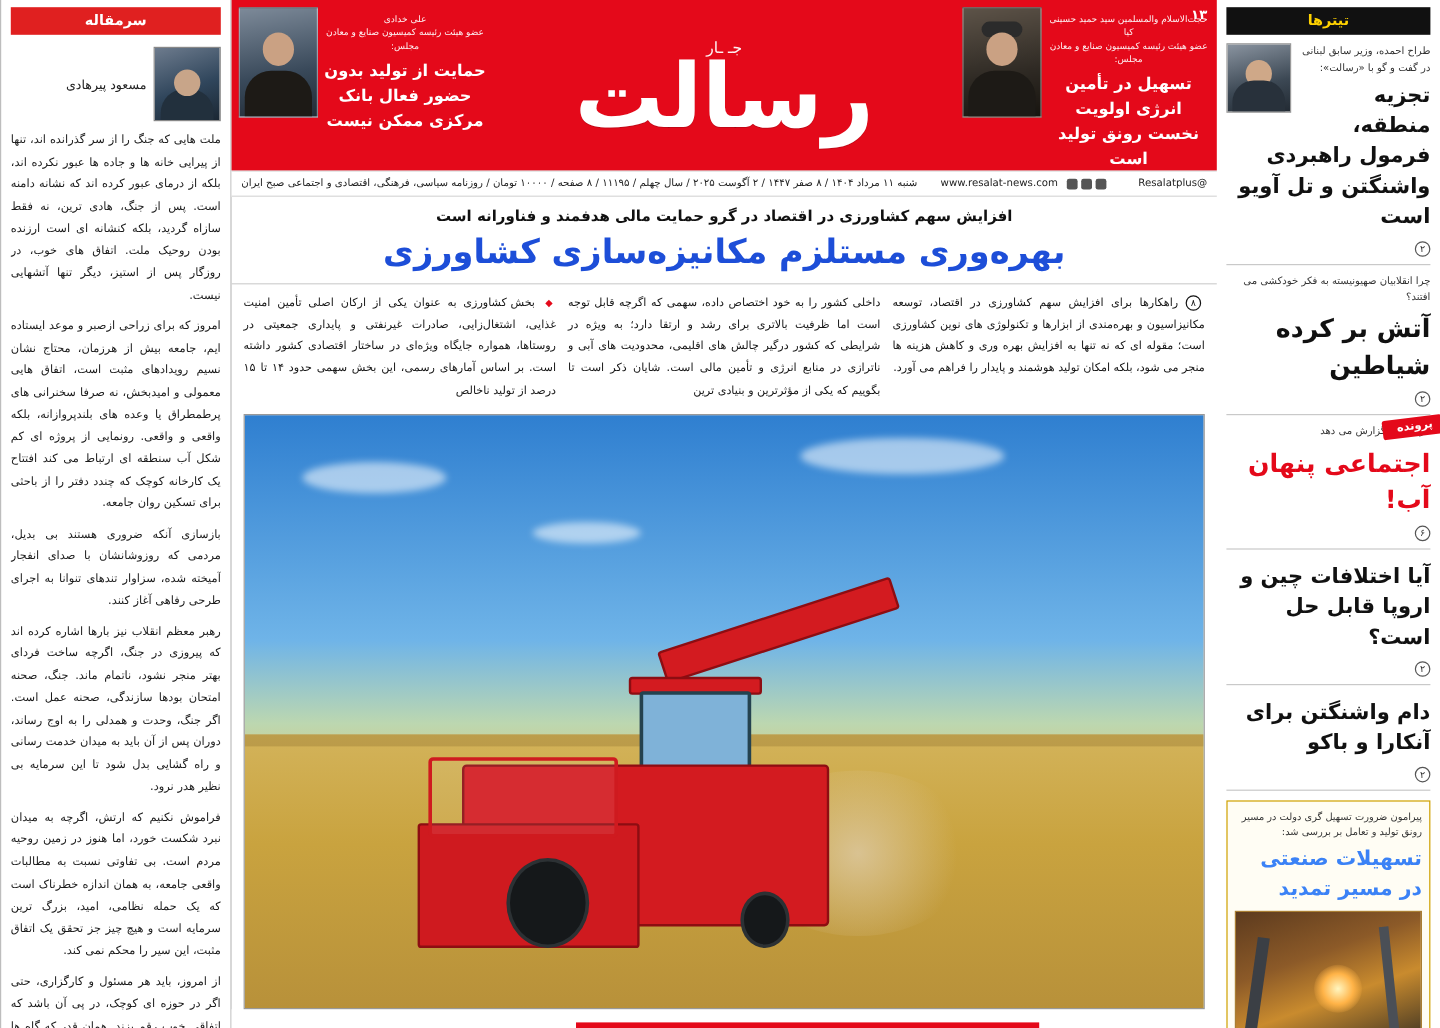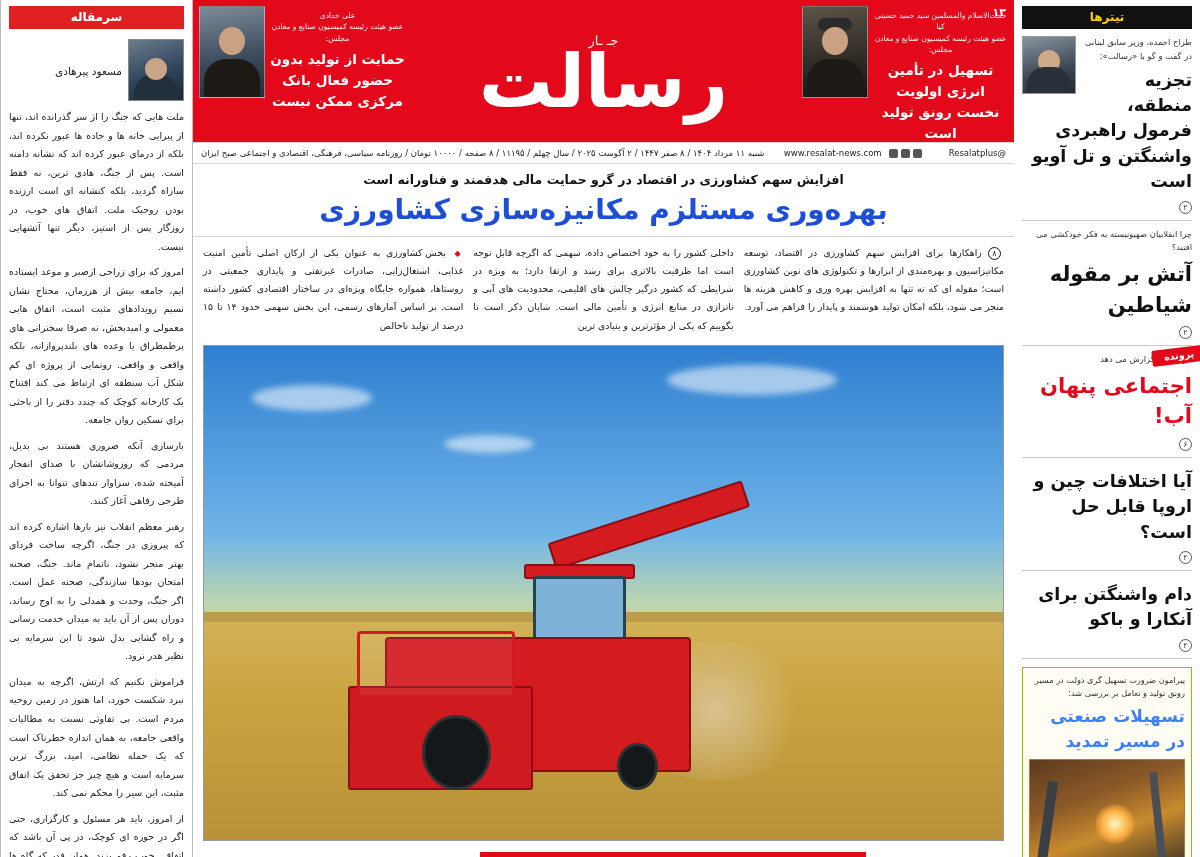--- a/index.html
+++ b/index.html
@@ -555,21 +555,21 @@
         <span class="h"></span>
           <span class="b"></span>
       </div>
       <div class="side-over">طراح احمده، وزیر سابق لبنانی در گفت و گو با «رسالت»:</div>
       <div class="side-head">تجزیه منطقه، فرمول راهبردی واشنگتن و تل آویو است</div>
       <span class="pagemark">۲</span>
     </div>
 
     <div class="side-item">
       <div class="side-over">چرا انقلابیان صهیونیسته به فکر خودکشی می افتند؟</div>
-      <div class="side-head big">آتش بر مقوله شیاطین</div>
+      <div class="side-head big">آتش بر کرده شیاطین</div>
       <span class="pagemark">۲</span>
     </div>
 
     <div class="side-item">
       <span class="ribbon">پرونده</span>
       <div class="side-over">«رسالت» گزارش می دهد</div>
       <div class="side-head red big">اجتماعی پنهان آب!</div>
       <span class="pagemark">۶</span>
     </div>
 

